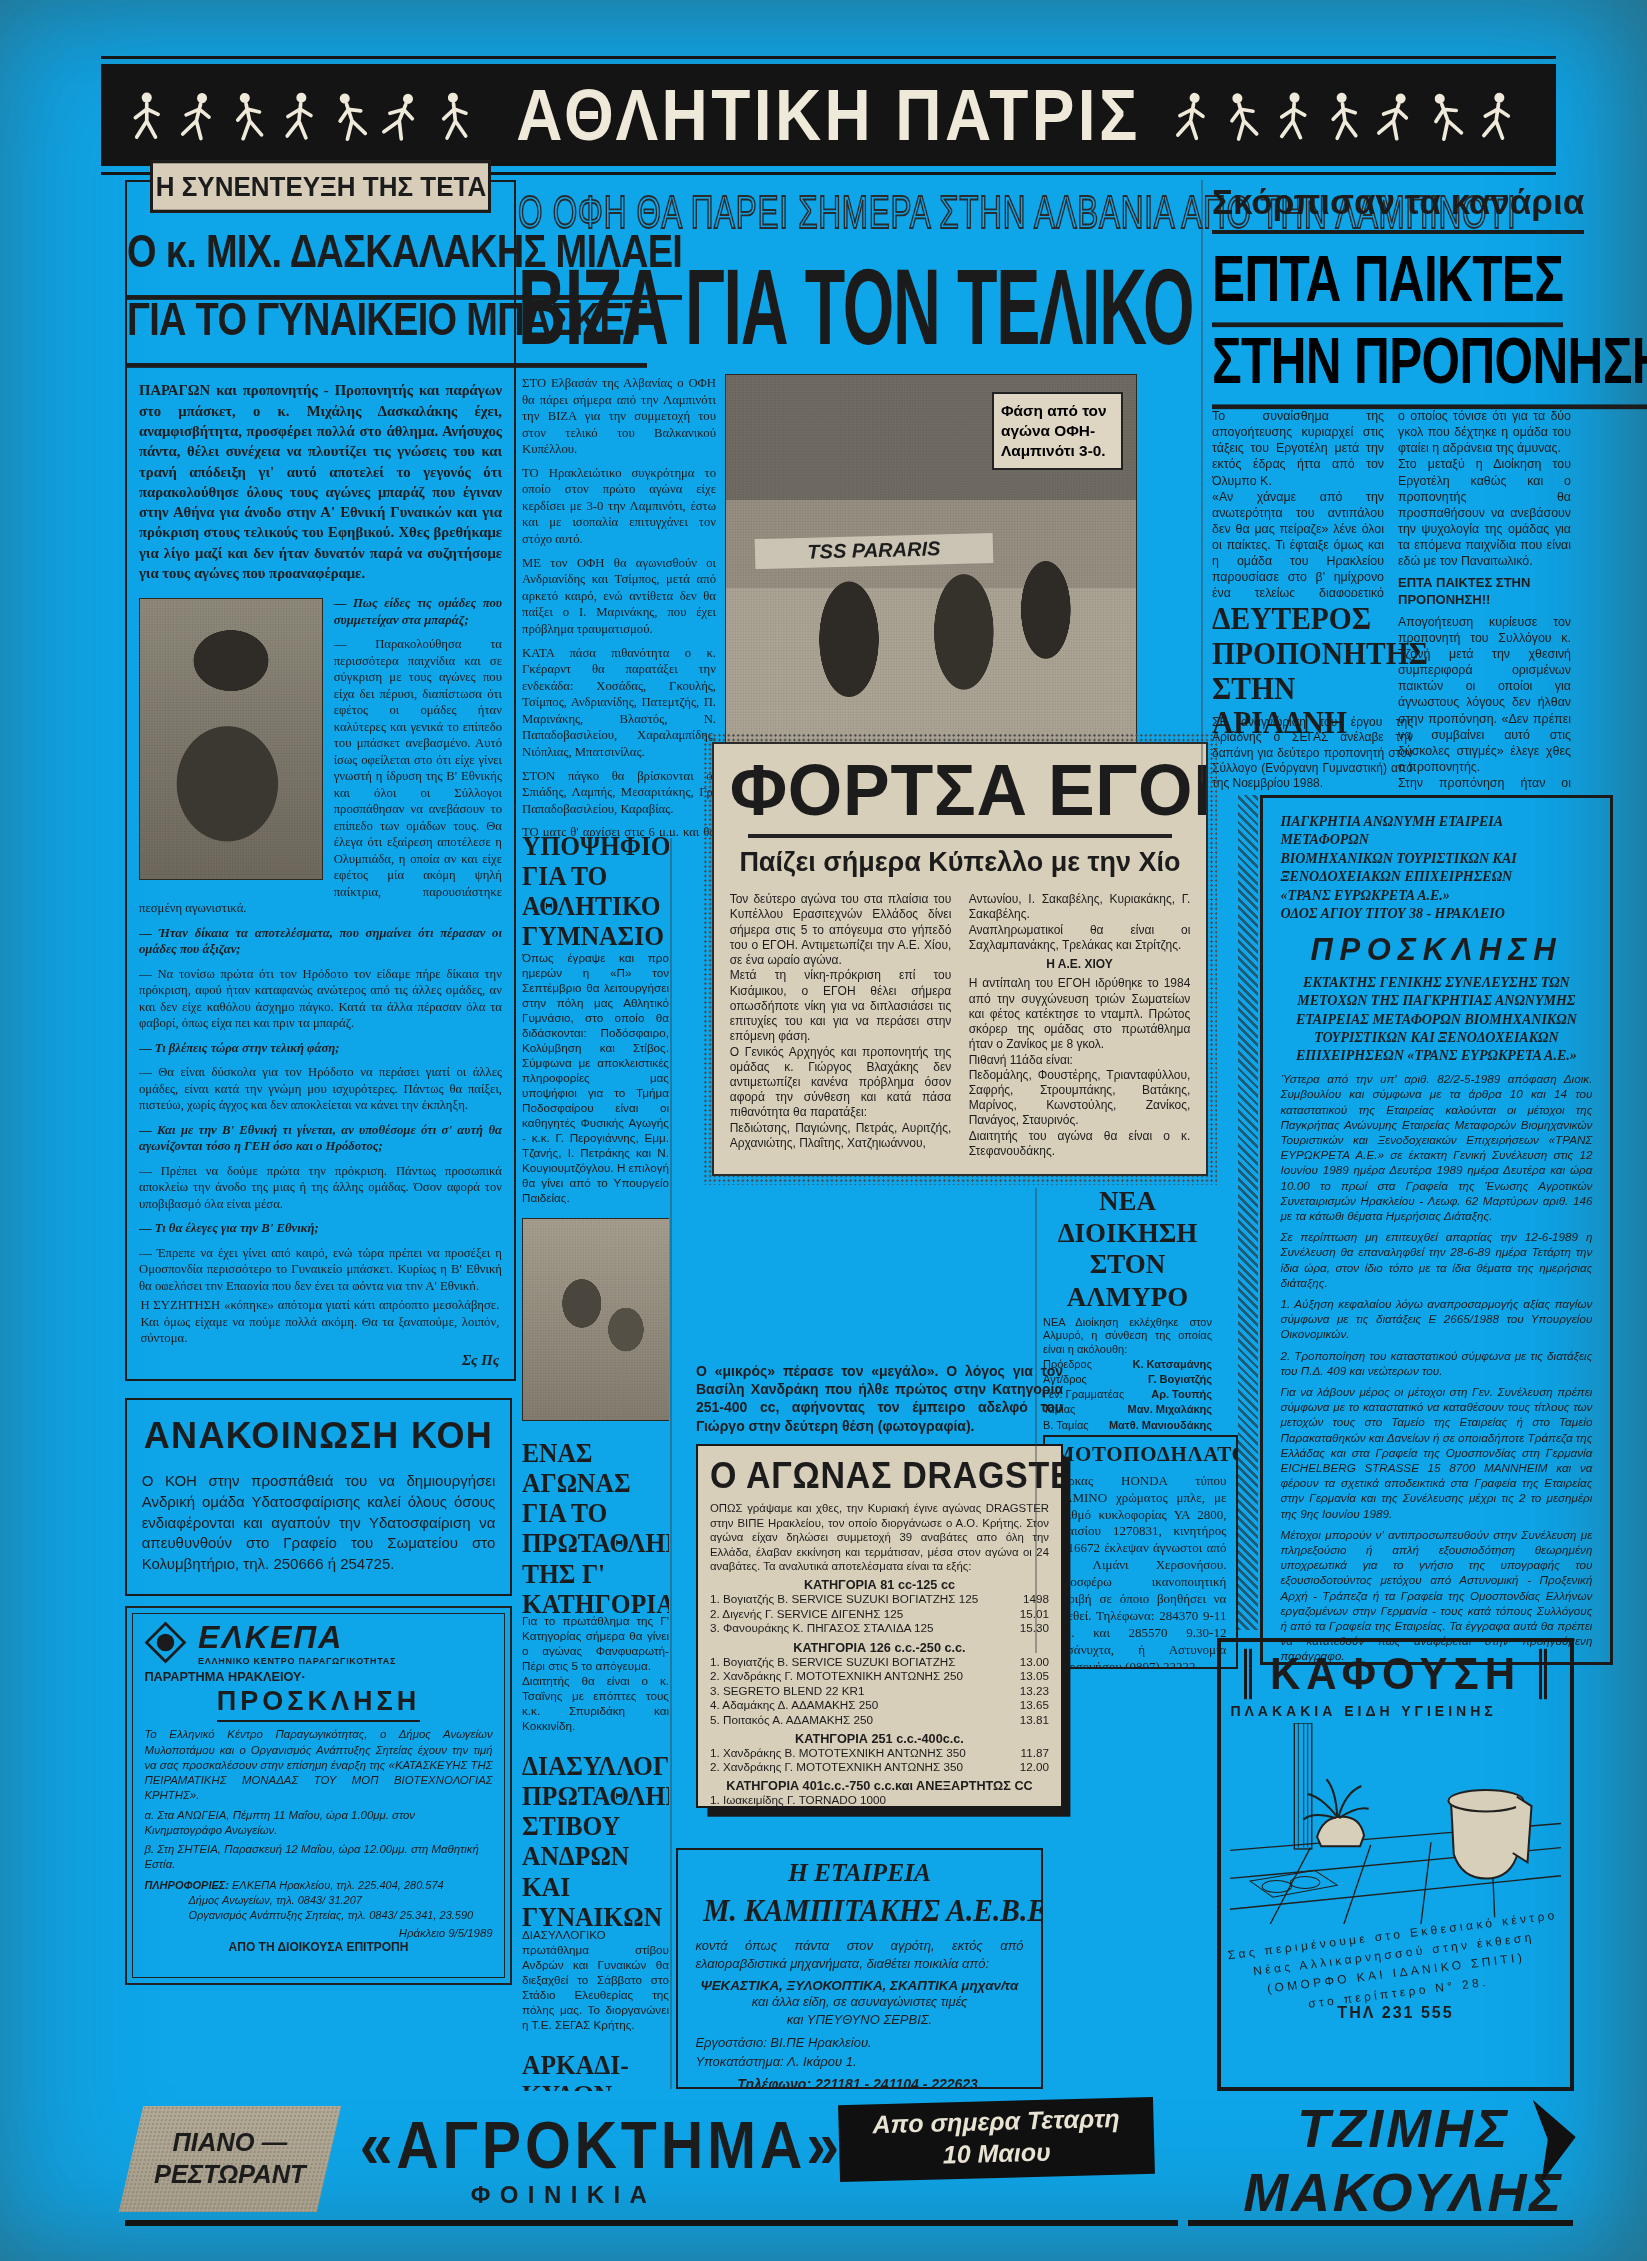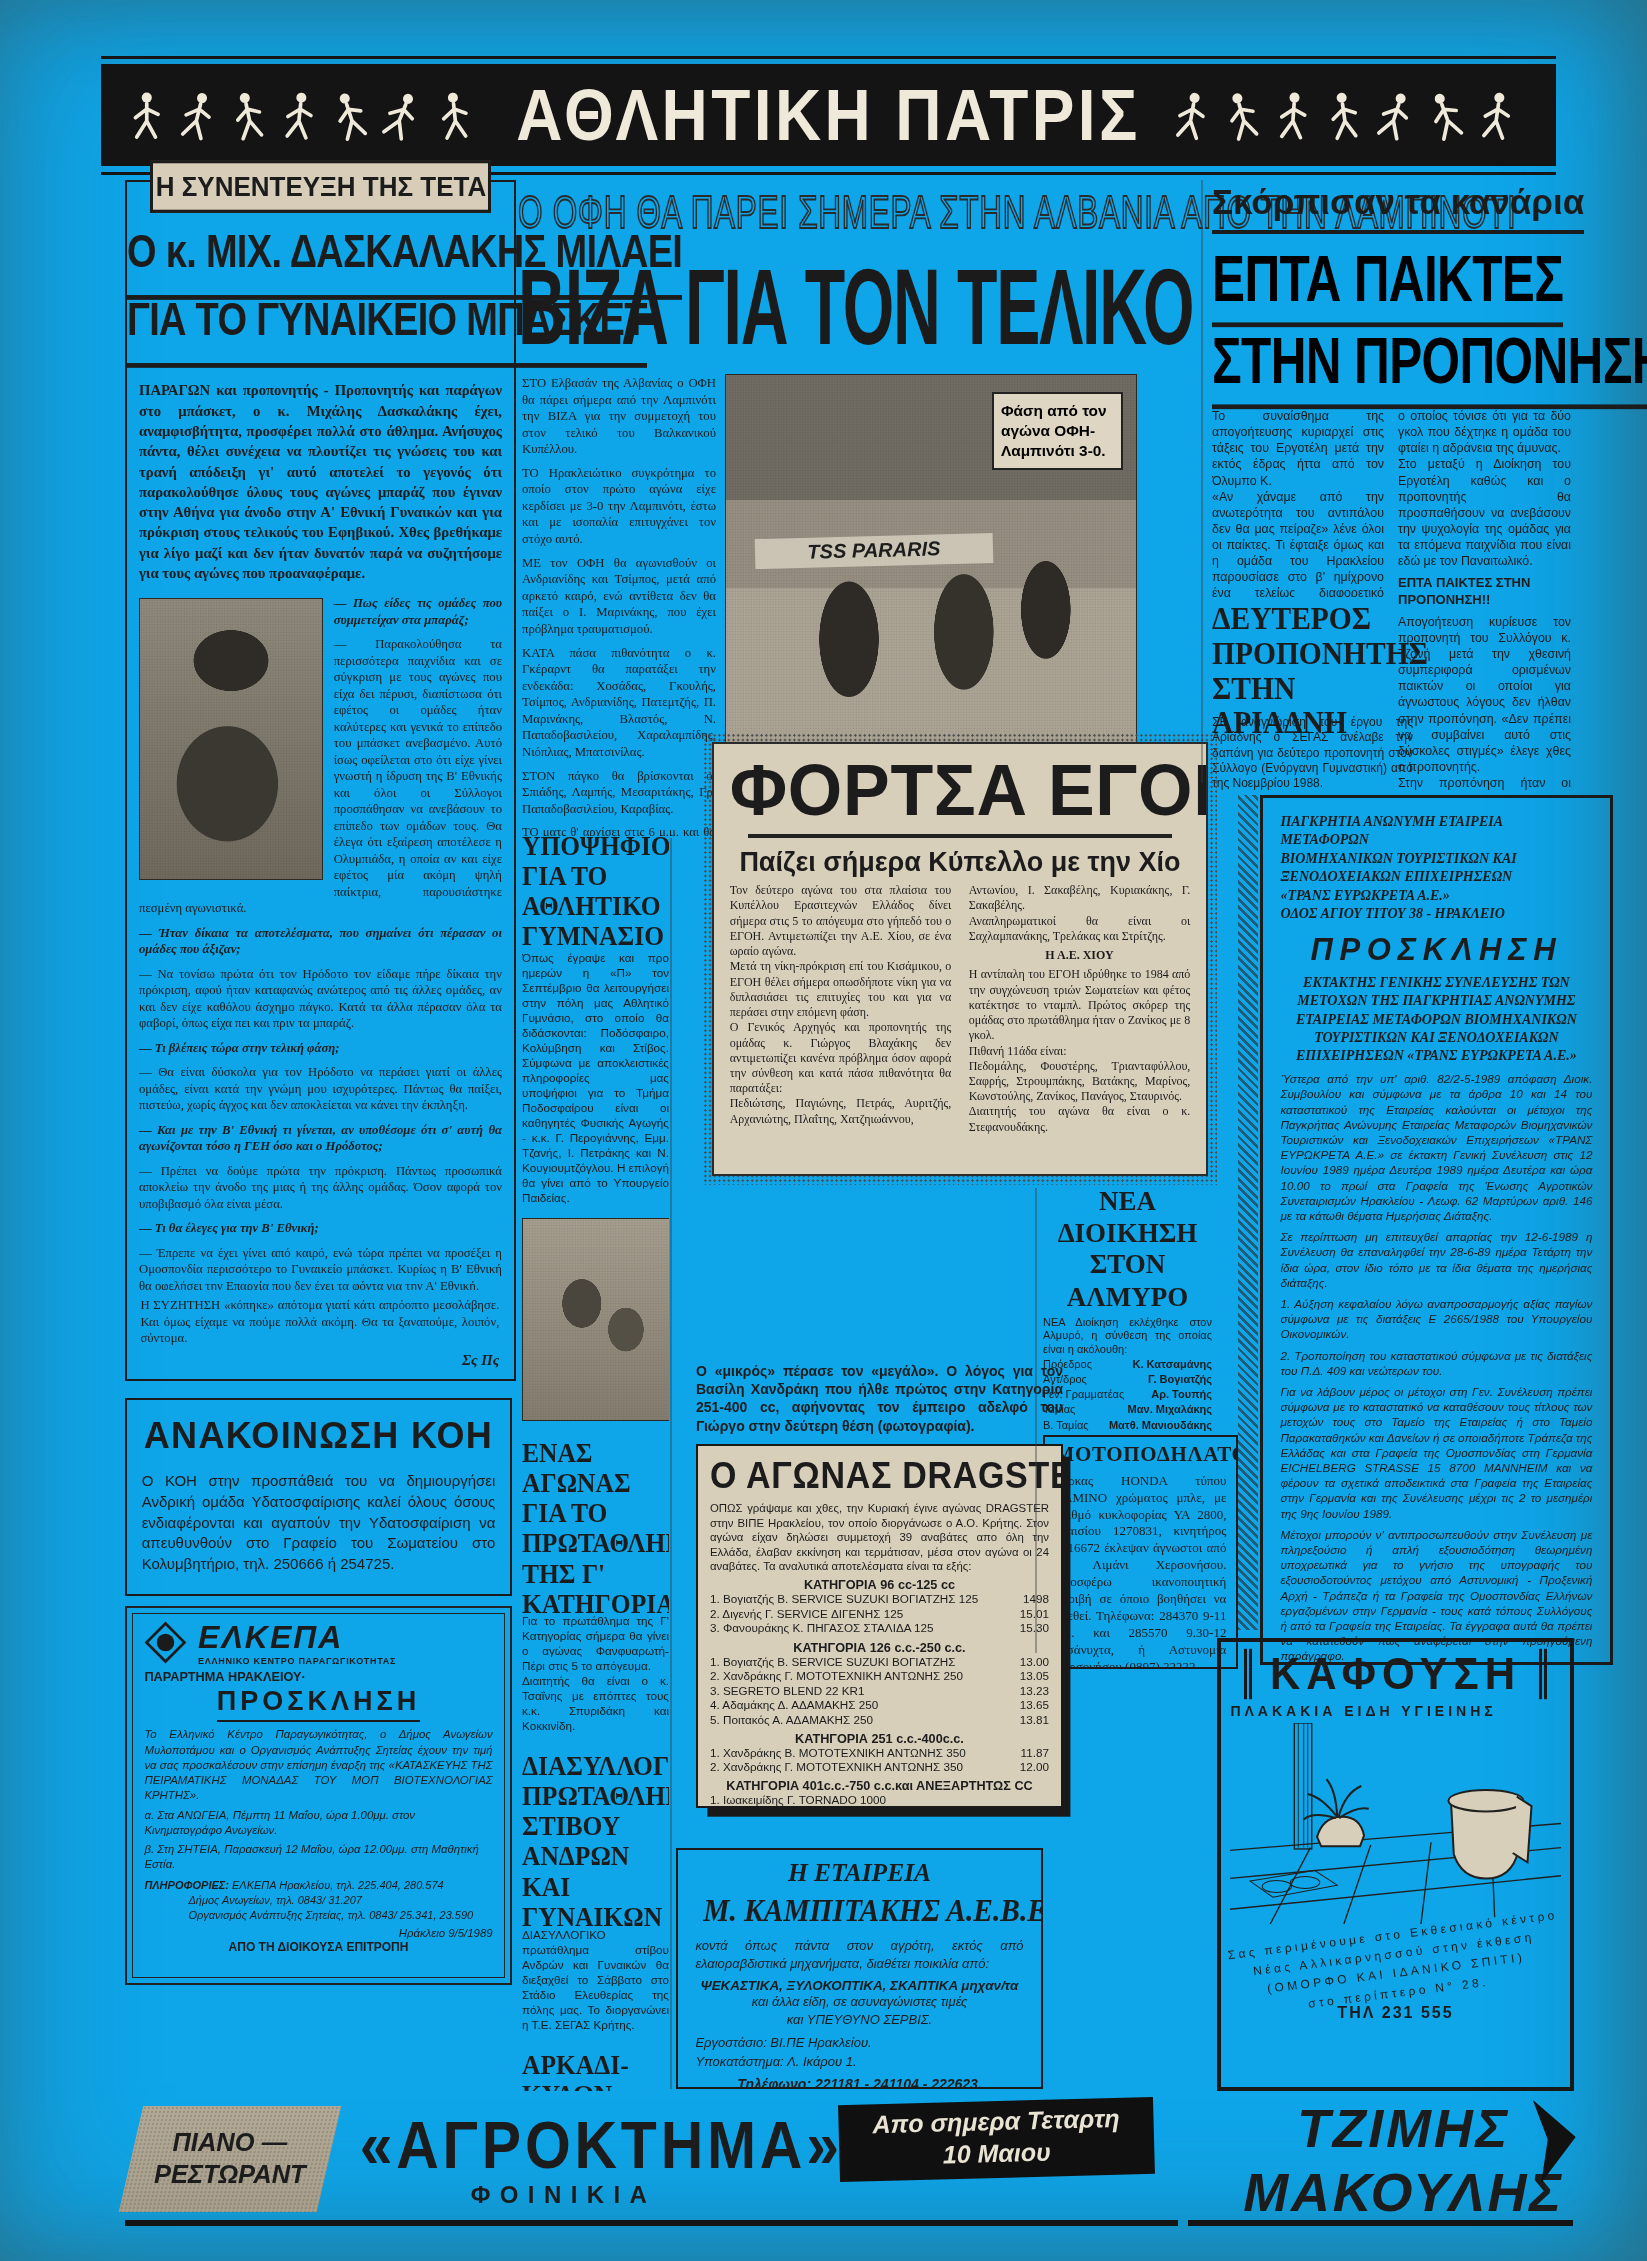--- a/index.html
+++ b/index.html
@@ -75,21 +75,21 @@
   .ptitle{text-align:center;font-weight:bold;font-style:italic;font-size:31px;letter-spacing:6.7px;margin:8px 0 6.7px;}
   .psub{font-family:"Liberation Serif",serif;text-align:center;font-weight:bold;font-style:italic;font-size:14px;line-height:1.3;}
   .pbody p{font-style:italic;font-size:11.7px;line-height:1.3;text-align:justify;margin:6px 0 0;}
 
   
   .fortsa-outer{background:radial-gradient(#4a4a4a 1.1px, transparent 1.2px);background-size:4.7px 4.7px;}
   .fortsa-inner{position:absolute;inset:8.7px;background:#d8cfbb;border:2px solid #2b2b2b;padding:6.7px 16px;overflow:hidden;}
   .fhl{text-align:center;font-weight:bold;font-size:70px;letter-spacing:0.7px;white-space:nowrap;transform:scaleY(1.04);}
   .frule{height:3.4px;background:#222;margin:4px auto 0;width:92%;}
   .fsub{text-align:center;font-weight:bold;font-size:27px;margin-top:9.4px;white-space:nowrap;}
-  .fcols{display:flex;gap:17.4px;margin-top:5px;font-family:Liberation Serif, serif;}
+  .fcols{display:flex;gap:17.4px;margin-top:14px;}
   .fcol{flex:1;font-size:12px;line-height:1.27;text-align:justify;}
   .fxiou{text-align:center;font-weight:bold;margin:4px 0;}
 
   
   .nh{font-family:"Liberation Serif",serif;font-weight:bold;font-size:27px;line-height:1.12;text-align:center;transform:scaleY(1.05);}
   .nintro{font-size:11px;line-height:1.25;margin-top:6.7px;text-align:justify;}
   .nrow{display:flex;justify-content:space-between;font-size:11px;line-height:1.38;}
   .nrole{}
   .nname{font-weight:bold;}
 
@@ -349,21 +349,21 @@
     <div class="mch preline">ΑΡΚΑΔΙ-ΚΥΔΩΝ
 ΠΑΙΖΟΥΝ ΒΟΛΕΙ</div>
 
   </div>
 
   <div class="abs ink" style="left:696px;top:1362px;width:367px;">
     <div class="dcap">Ο «μικρός» πέρασε τον «μεγάλο». Ο λόγος για τον Βασίλη Χανδράκη που ήλθε πρώτος στην Κατηγορία 251-400 cc, αφήνοντας τον έμπειρο αδελφό του Γιώργο στην δεύτερη θέση (φωτογραφία).</div>
     <div class="dbox">
       <div class="dhl">Ο ΑΓΩΝΑΣ DRAGSTER</div>
       <div class="dintro">ΟΠΩΣ γράψαμε και χθες, την Κυριακή έγινε αγώνας DRAGSTER στην ΒΙΠΕ Ηρακλείου, τον οποίο διοργάνωσε ο Α.Ο. Κρήτης. Στον αγώνα είχαν δηλώσει συμμετοχή 39 αναβάτες απο όλη την Ελλάδα, έλαβαν εκκίνηση και τερμάτισαν, μέσα στον αγώνα οι 24 αναβάτες. Τα αναλυτικά αποτελέσματα είναι τα εξής:</div>
-      <div class="dcat">ΚΑΤΗΓΟΡΙΑ 96 cc-125 cc</div>
+      <div class="dcat">ΚΑΤΗΓΟΡΙΑ 81 cc-125 cc</div>
       <div class="drow">
           <span class="drname">1. Βογιατζής Β. SERVICE SUZUKI ΒΟΓΙΑΤΖΗΣ 125</span>
           <span class="drtime">1498</span>
         </div>
       <div class="drow">
           <span class="drname">2. Διγενής Γ. SERVICE ΔΙΓΕΝΗΣ 125</span>
           <span class="drtime">15.01</span>
         </div>
       <div class="drow">
           <span class="drname">3. Φανουράκης Κ. ΠΗΓΑΣΟΣ ΣΤΑΛΙΔΑ 125</span>

